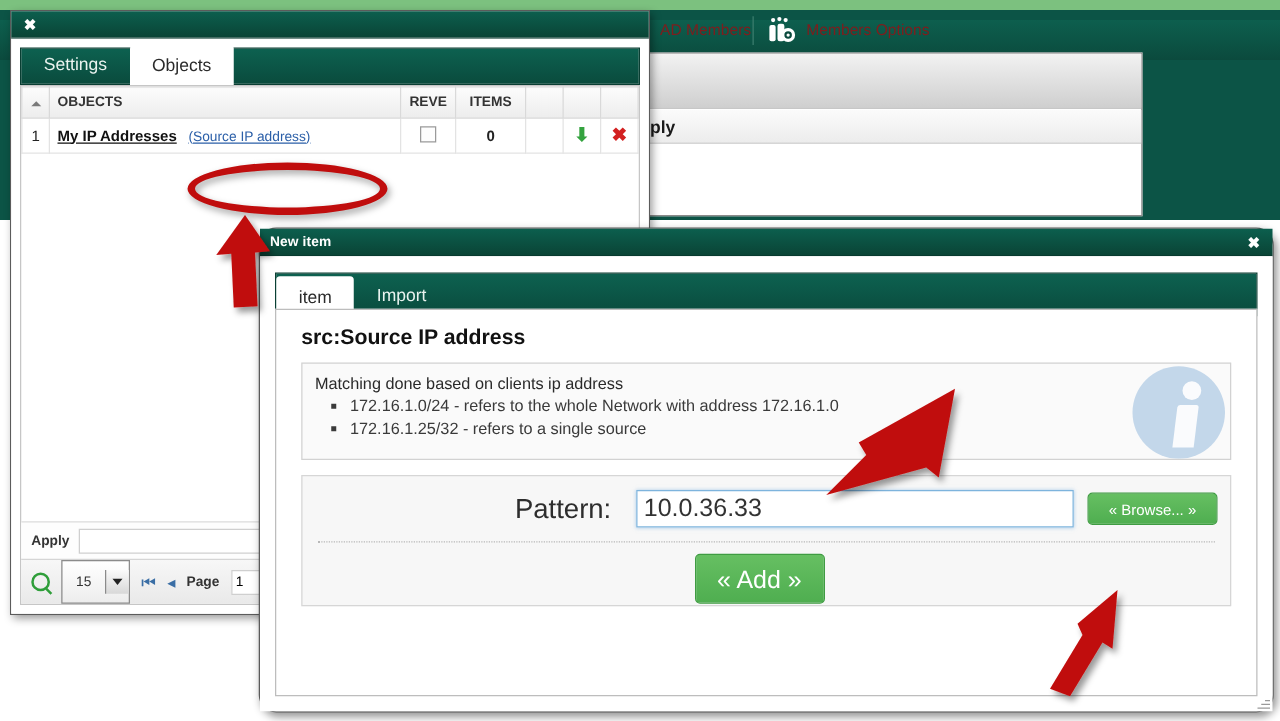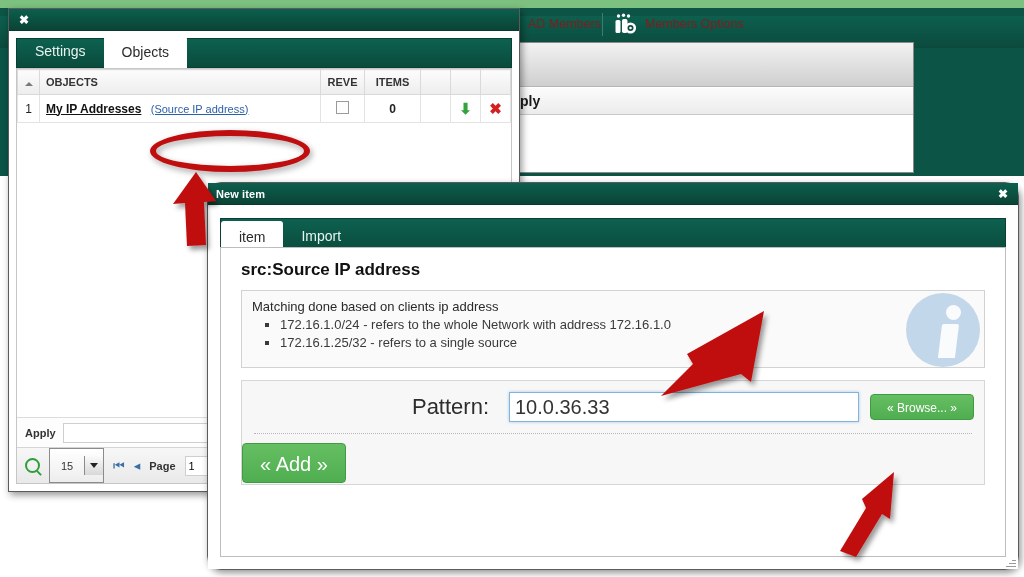--- a/index.html
+++ b/index.html
@@ -162,21 +162,21 @@
   .patlabel { flex:1; text-align:right; font-size:22px; color:#2d2d2d; padding-right:20px; }
   .patinput { width:350px; height:30px; border:1px solid #7eb4dd; background:#ffffff;
               font-size:20px; color:#333; padding:0 5px; outline:none;
               font-family:"Liberation Sans", sans-serif;
               box-shadow:0 0 3px rgba(110,170,220,.55); }
   .btn-green { background:linear-gradient(#66bf62,#4fae50); border:1px solid #3f9c42;
                border-radius:4px; color:#ffffff; text-align:center; cursor:pointer;
                font-family:"Liberation Sans", sans-serif; }
   .btn-browse { width:104px; height:26px; line-height:26px; font-size:12px; margin-left:11px; }
   .dotted-sep { border-top:1px dotted #b8b8b8; margin:0 12px; }
-  .addrow { display:flex; justify-content:flex-start; padding:9px 11px 4px 0; }
+  .addrow { display:flex; justify-content:center; padding:9px 11px 4px 0; }
   .btn-add { width:104px; height:40px; line-height:40px; font-size:20px; }
   .resize-h { position:absolute; right:2px; bottom:2px; width:10px; height:10px; }
   .resize-h i { position:absolute; right:0; background:#9a9a9a; height:1px; }
 
   
   .anno { position:absolute; pointer-events:none; }
   .ellipse-anno { position:absolute; border:6px solid #c00d0d; border-radius:50%;
                   filter: drop-shadow(2px 3px 3px rgba(0,0,0,.35)); }
 </style>
 </head>

